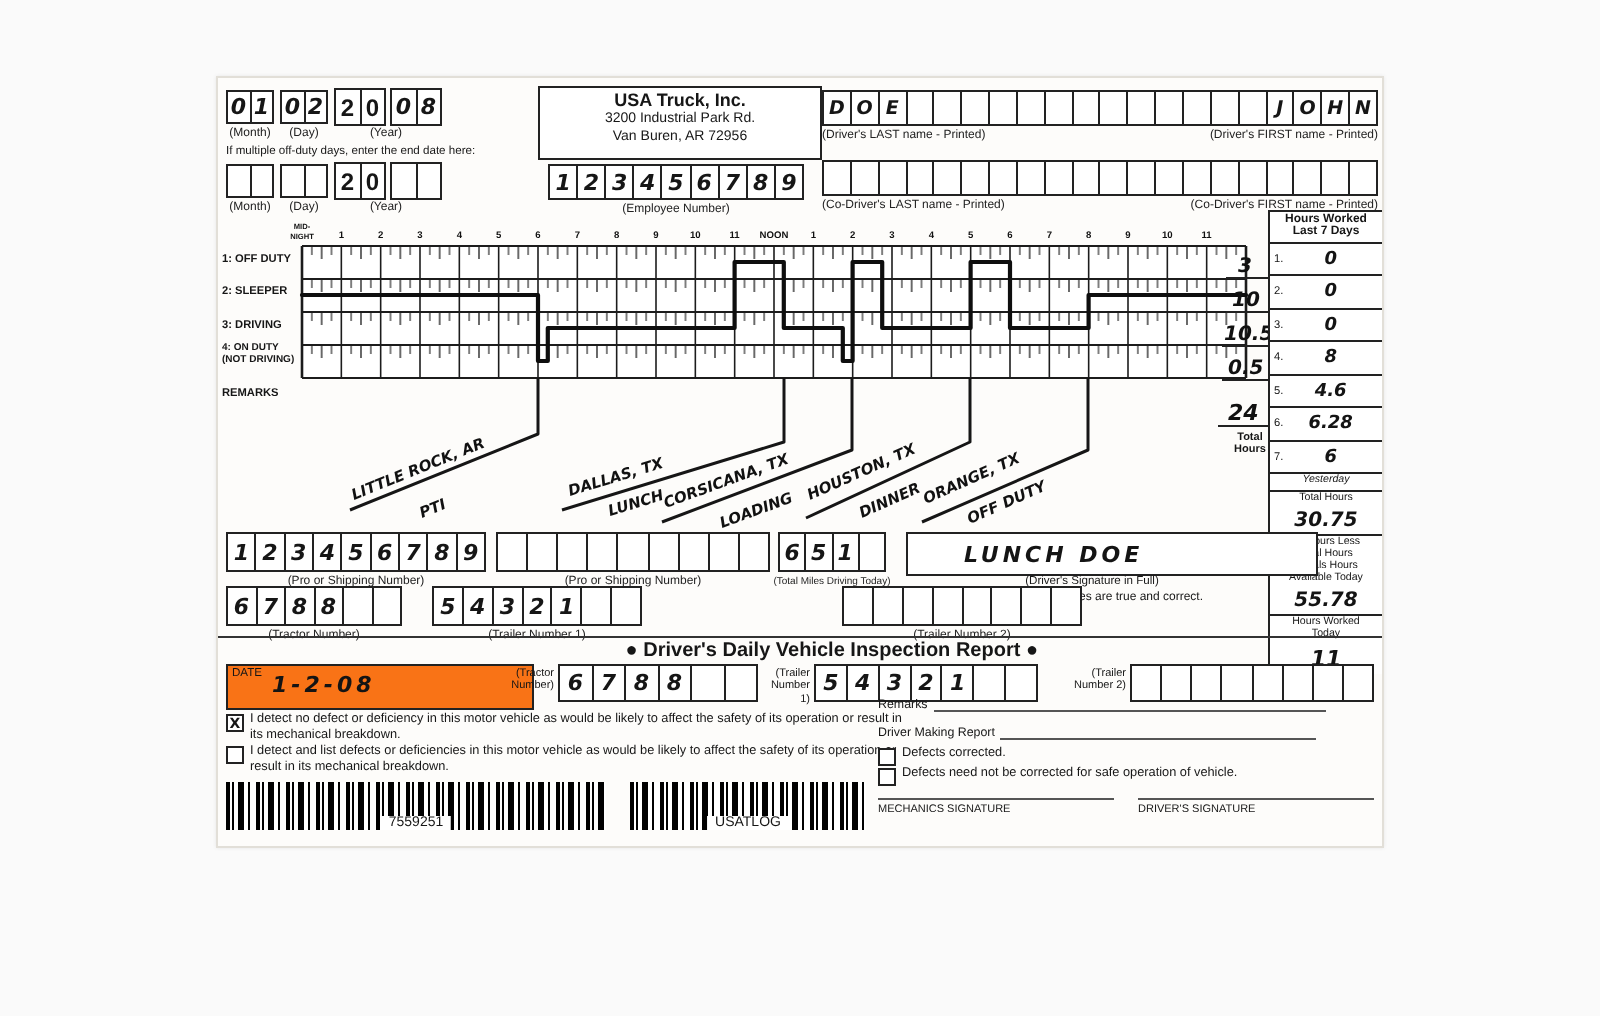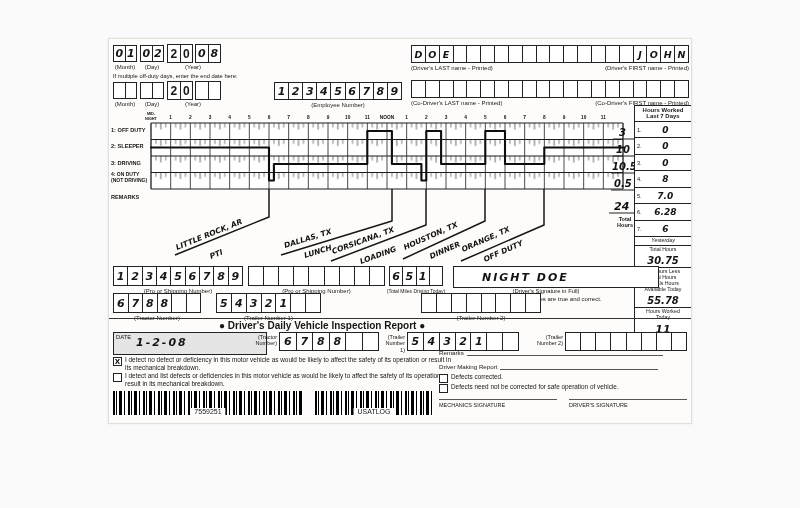--- a/index.html
+++ b/index.html
@@ -35,22 +35,22 @@
   .p-num{font-size:5.6px;}
   .p-val{flex:1;text-align:center;font-size:9px;}
   .p-sm{font-size:5.3px;text-align:center;white-space:pre-line;line-height:1.12;padding:1px 0;}
   .p-big{text-align:center;font-size:10px;padding:1px 0;}
   .bb{border-bottom:1px solid #222;font-style:italic;}
   .sigbox{position:absolute;left:344px;top:227px;width:176px;height:20px;border:1.4px solid #222;background:#fff;
         display:flex;align-items:center;padding-left:28px;font-size:11px;letter-spacing:2px;}
   .certify1{position:absolute;left:352px;top:249px;width:170px;text-align:center;font-size:5.8px;}
   .certify2{position:absolute;left:352px;top:257px;width:170px;text-align:center;font-size:6px;}
   .divider{position:absolute;left:0;top:279px;width:582px;border-top:1px solid #333;}
-  .insp-title{position:absolute;left:110px;top:281px;width:300px;text-align:left;font-weight:700;font-size:10px;}
-  .datebox{position:absolute;left:4px;top:293px;width:152px;height:21px;border:1.3px solid #222;background:#e5e5e5;text-align:center;}
+  .insp-title{position:absolute;left:110px;top:281px;width:300px;text-align:right;font-weight:700;font-size:10px;}
+  .datebox{position:absolute;left:4px;top:293px;width:152px;height:21px;border:1.3px solid #222;background:#f97316;text-align:center;}
   .datebox .dl{position:absolute;left:2px;top:1px;font-size:5.8px;font-weight:400;}
   .datebox .dv{position:absolute;left:22px;top:3px;font-size:11px;letter-spacing:2px;}
   .twolbl{position:absolute;font-size:5.5px;text-align:right;white-space:pre-line;line-height:1.15;}
   .chk{position:absolute;display:flex;gap:3px;align-items:flex-start;}
   .cb{width:7px;height:7px;border:1.1px solid #222;flex:none;display:flex;align-items:center;justify-content:center;
       font-family:"DejaVu Sans",sans-serif;font-weight:700;font-size:7px;background:#fff;margin-top:1px;}
   .chk-txt{font-size:6.4px;line-height:1.18;width:332px;}
   .chk-txt.sm{width:220px;}
   .fline{position:absolute;font-size:6.2px;display:flex;align-items:flex-end;gap:3px;}
   .rule{display:inline-block;border-bottom:1px solid #555;height:7px;}
@@ -79,20 +79,25 @@
         <span class="cell">0</span>
       </div>
     <div class="boxes" style="left:86px;top:5px;width:26px;height:19px;">
         <span class="cell">0</span>
         <span class="cell">8</span>
       </div>
     <div class="lbl c" style="left:2px;top:25px;width:28px;">(Month)</div>
     <div class="lbl c" style="left:29px;top:25px;width:28px;">(Day)</div>
     <div class="lbl c" style="left:66px;top:25px;width:36px;">(Year)</div>
 
+    <div class="company">
+      <div class="nm">USA Truck, Inc.</div>
+      <div class="ad">3200 Industrial Park Rd.</div>
+      <div class="ad">Van Buren, AR 72956</div>
+    </div>
 
     <div class="note">If multiple off-duty days, enter the end date here:</div>
 
     <div class="boxes" style="left:4px;top:43px;width:24px;height:17px;">
         <span class="cell"></span>
         <span class="cell"></span>
       </div>
     <div class="boxes" style="left:31px;top:43px;width:24px;height:17px;">
         <span class="cell"></span>
         <span class="cell"></span>
@@ -293,21 +298,21 @@
       <div class="p-day">
           <span class="p-num">3.</span>
           <span class="p-val hw">0</span>
         </div>
       <div class="p-day">
           <span class="p-num">4.</span>
           <span class="p-val hw">8</span>
         </div>
       <div class="p-day">
           <span class="p-num">5.</span>
-          <span class="p-val hw">7.0</span>
+          <span class="p-val hw">4.6</span>
         </div>
       <div class="p-day">
           <span class="p-num">6.</span>
           <span class="p-val hw">6.28</span>
         </div>
       <div class="p-day">
           <span class="p-num">7.</span>
           <span class="p-val hw">6</span>
         </div>
       <div class="p-sm bb" style="white-space: pre-line;">Yesterday</div>
@@ -348,21 +353,21 @@
       </div>
     <div class="lbl c" style="left:139px;top:249px;width:137px;">(Pro or Shipping Number)</div>
     <div class="boxes" style="left:280px;top:227px;width:54px;height:20px;">
         <span class="cell">6</span>
         <span class="cell">5</span>
         <span class="cell">1</span>
         <span class="cell"></span>
       </div>
     <div class="lbl c" style="left:266px;top:249px;width:82px;font-size:5px;">(Total Miles Driving Today)</div>
 
-    <div class="sigbox hw">NIGHT DOE</div>
+    <div class="sigbox hw">LUNCH DOE</div>
     <div class="certify1">(Driver's Signature in Full)</div>
     <div class="certify2">I certify these entries are true and correct.</div>
 
     <div class="boxes" style="left:4px;top:254px;width:88px;height:20px;">
         <span class="cell">6</span>
         <span class="cell">7</span>
         <span class="cell">8</span>
         <span class="cell">8</span>
         <span class="cell"></span>
         <span class="cell"></span>

